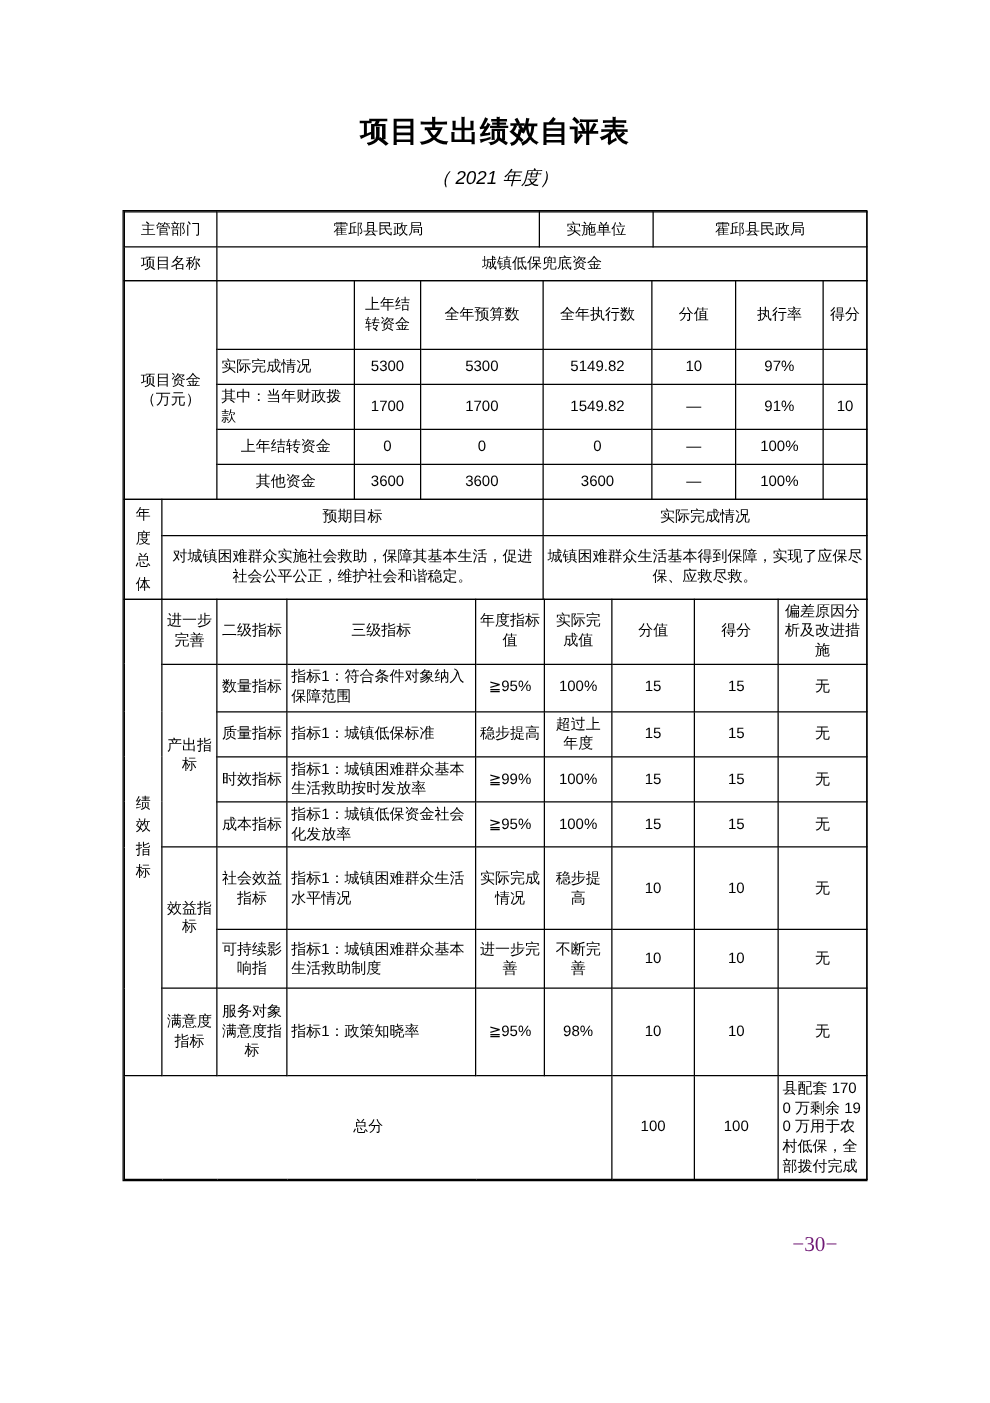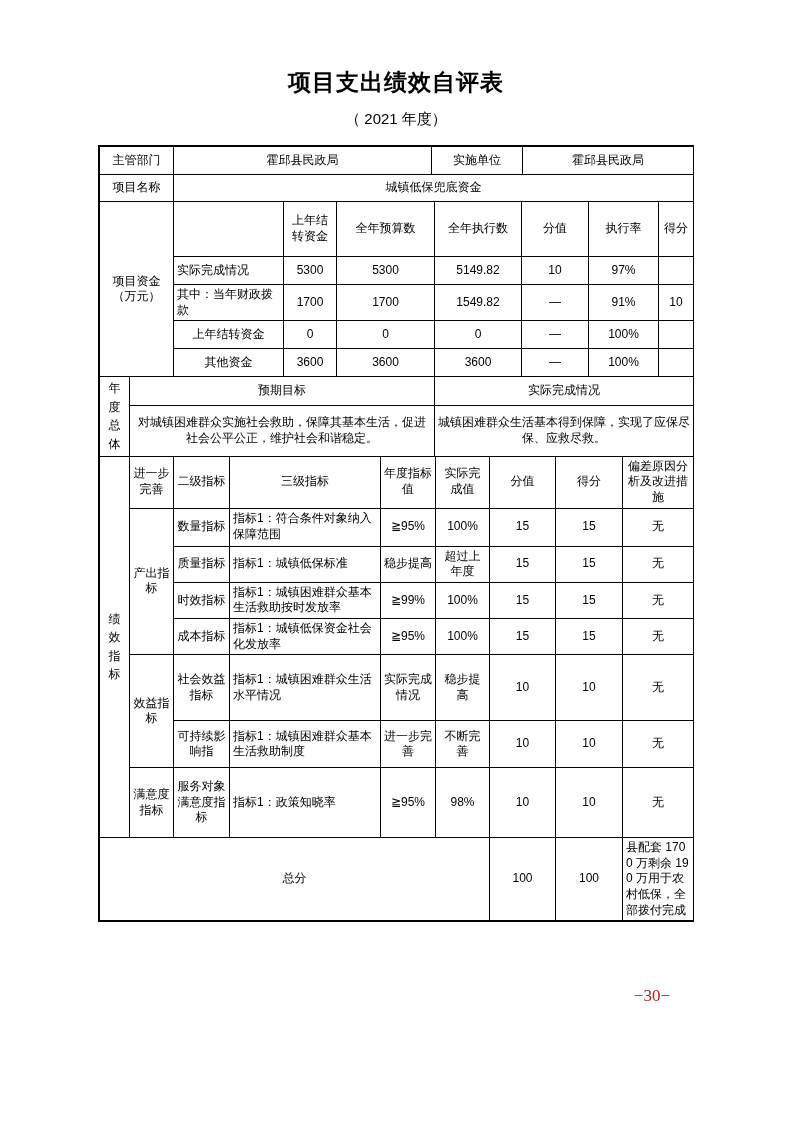--- a/index.html
+++ b/index.html
@@ -6,30 +6,31 @@
   .page{
     position:relative;
     width:792px;height:1122px;
     background:#ffffff;
     font-family:"Liberation Sans","DejaVu Sans",sans-serif;
     color:#000;
     overflow:hidden;
   }
   .doc-title{
     margin:0;
-    padding-top:67px;
+    padding-top:90px;
     text-align:center;
     font-size:23px;
     font-weight:bold;
     letter-spacing:1px;
   }
   .doc-subtitle{
     margin-top:12px;
     text-align:center;
     font-size:15px;
+    font-style:italic;
   }
   .table-wrap{
     width:594px;
     margin:16px auto 0 auto;
     border:1px solid #000;
   }
   table{
     border-collapse:collapse;
     table-layout:fixed;
     width:100%;
@@ -54,21 +55,21 @@
     line-height:1.55;
     word-break:break-all;
     text-align:left;
   }
   .page-number{
     position:absolute;
     top:986px;
     right:122px;
     font-family:"Liberation Serif","DejaVu Serif",serif;
     font-size:17px;
-    color:#b91c1c;
+    color:#701a75;
   }
 </style>
 </head>
 <body>
 
 <div class="page">
 
   <h1 class="doc-title">项目支出绩效自评表</h1>
   <div class="doc-subtitle">（ 2021  年度）</div>
 

